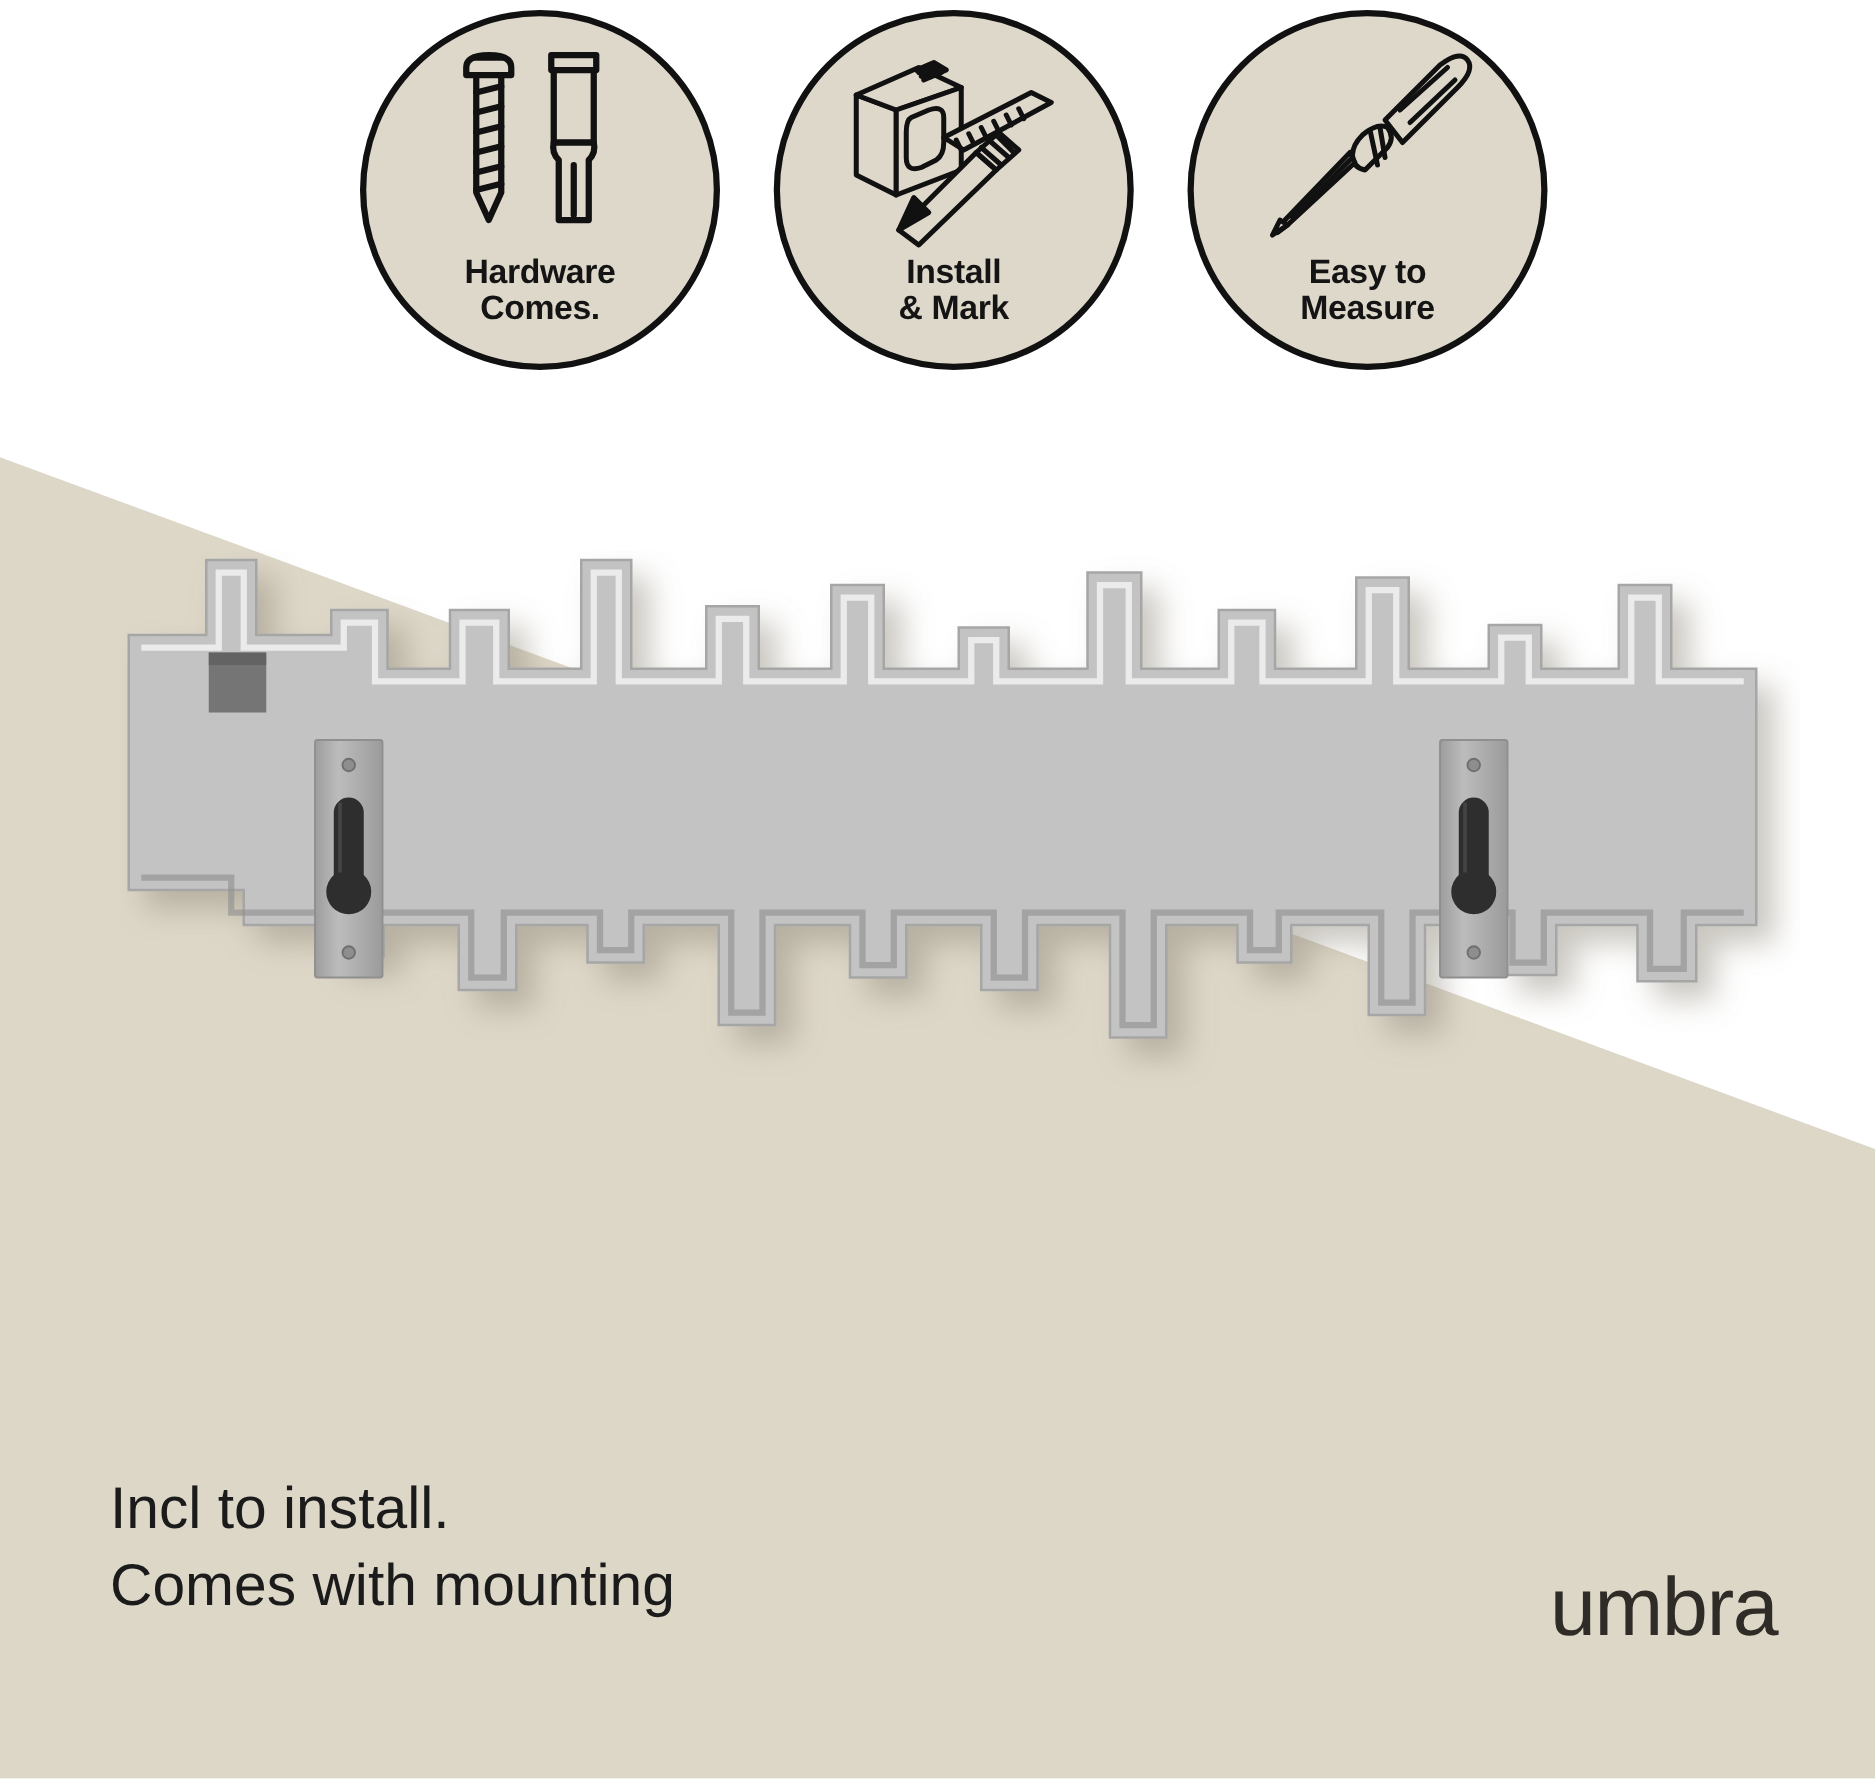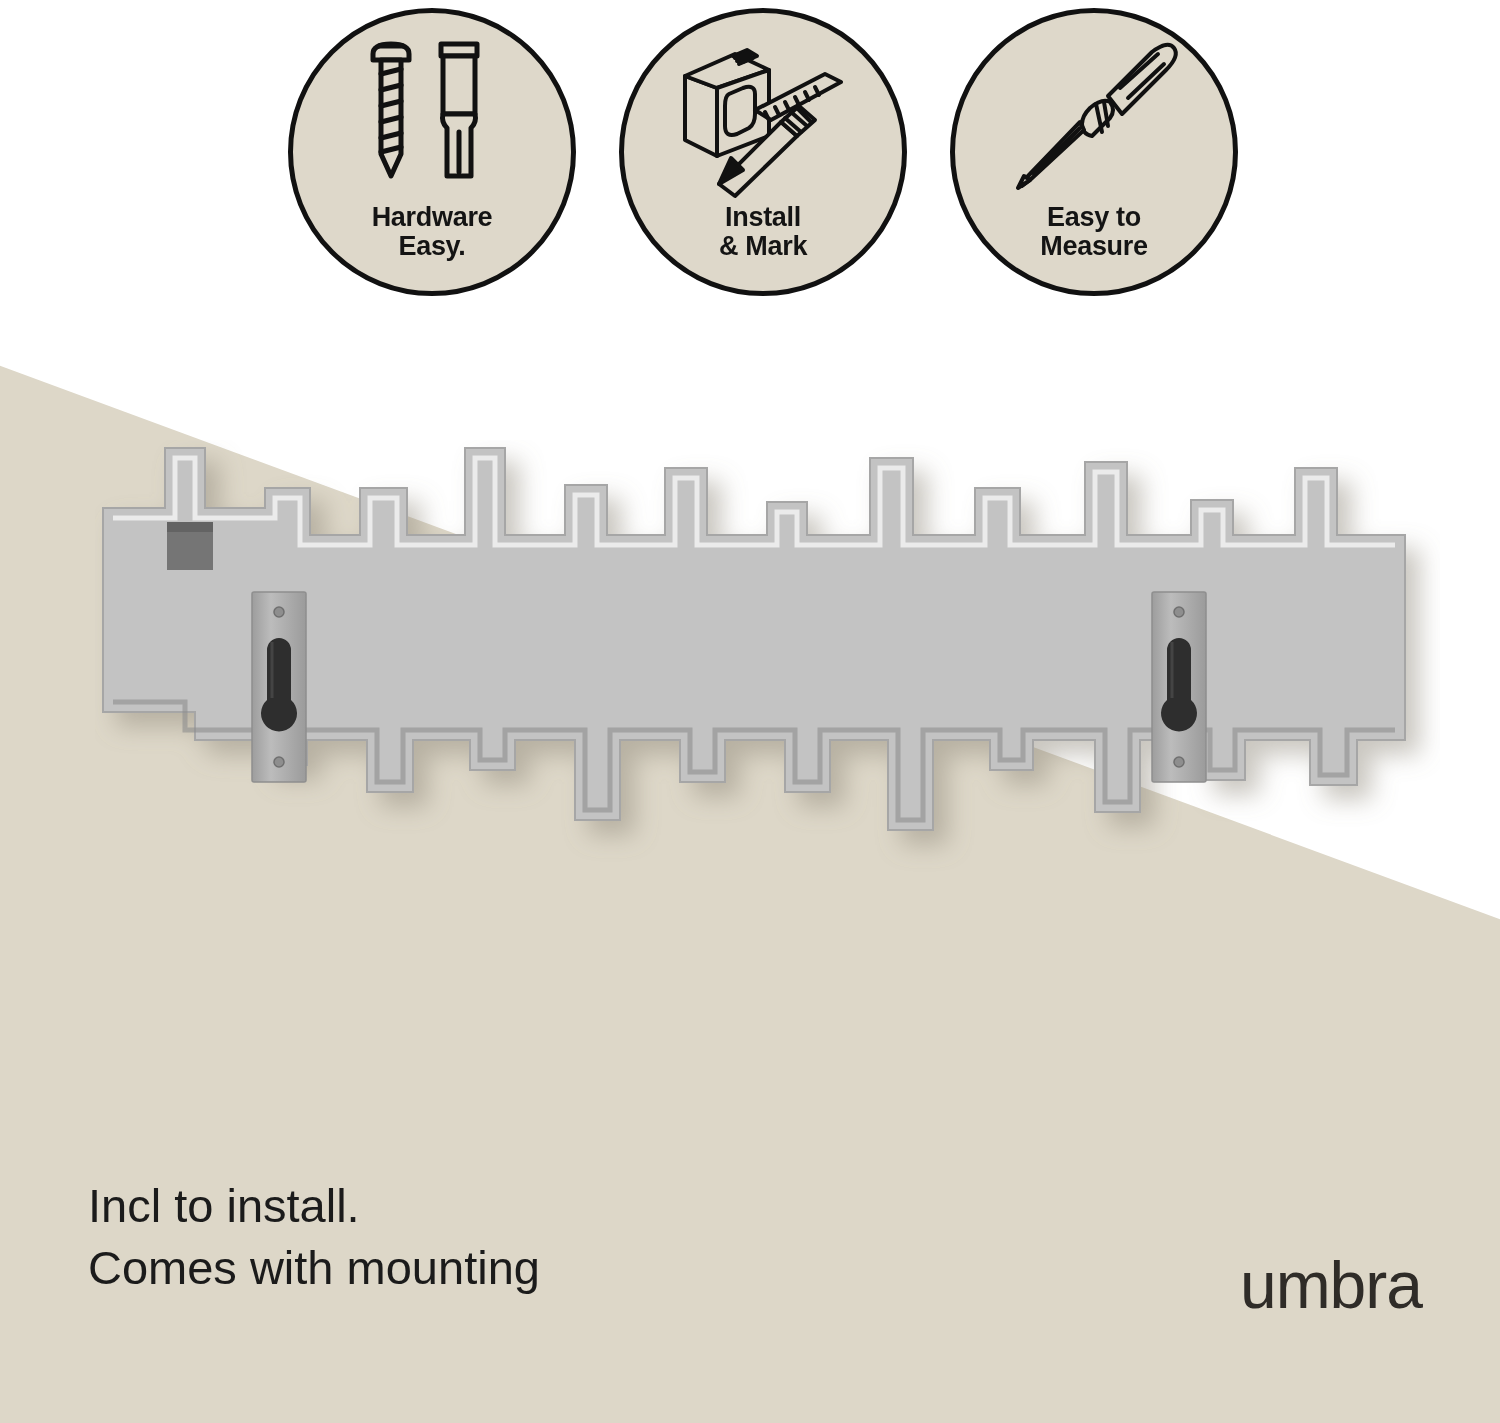--- a/index.html
+++ b/index.html
@@ -131,21 +131,21 @@
 
             <path d="M86 20 L86 78 L118 78 L118 20 Z" fill="#ded8ca"></path>
 
             <path d="M86 78 Q84 86 90 92 L90 140 L114 140 L114 92 Q120 86 118 78 Z" fill="#ded8ca"></path>
             <line x1="102" y1="96" x2="102" y2="136"></line>
           </g>
         </svg>
       </div>
       <div class="badge-label">
         <span>Hardware</span>
-        <span>Easy.</span>
+        <span>Comes.</span>
       </div>
     </div>
 
     <div class="badge">
       <div class="badge-art">
         <svg width="180" height="160" viewBox="0 0 180 160">
           <g fill="#ded8ca" stroke="#111" stroke-width="4" stroke-linejoin="round" stroke-linecap="round">
 
             <path d="M12 40 L12 104 L44 120 L44 52 Z"></path>
             <path d="M12 40 L62 18 L96 34 L44 52 Z"></path>

